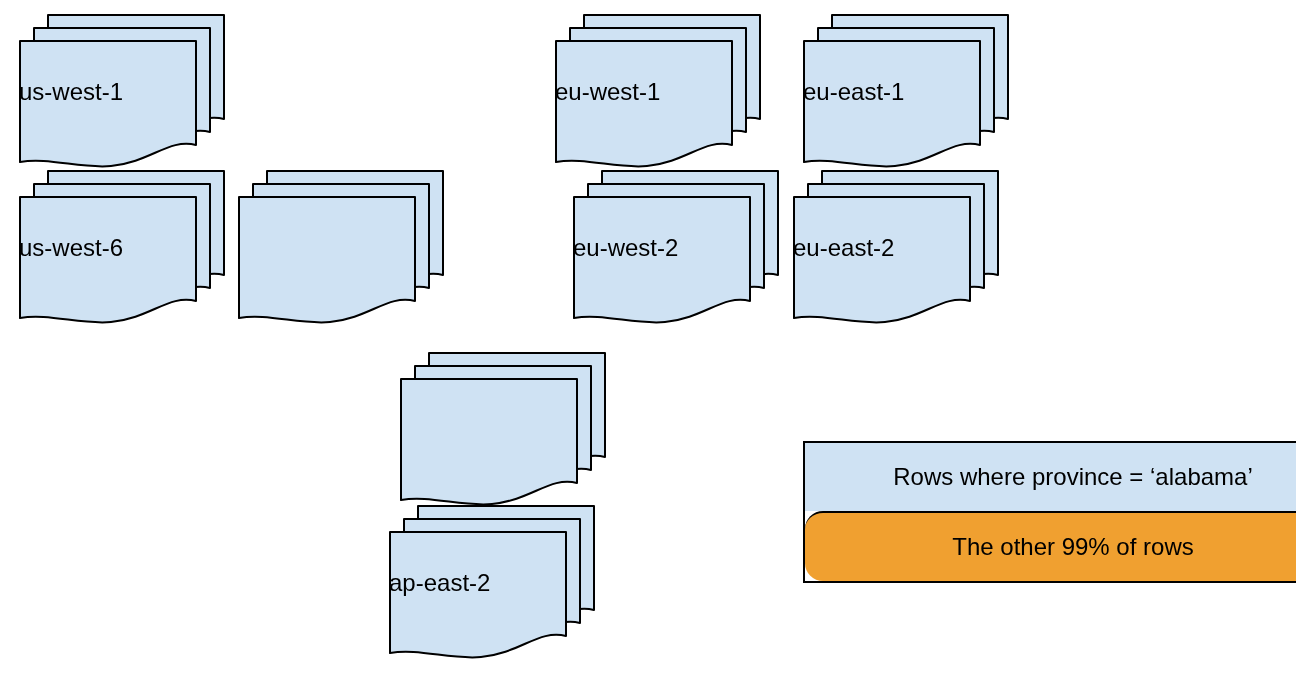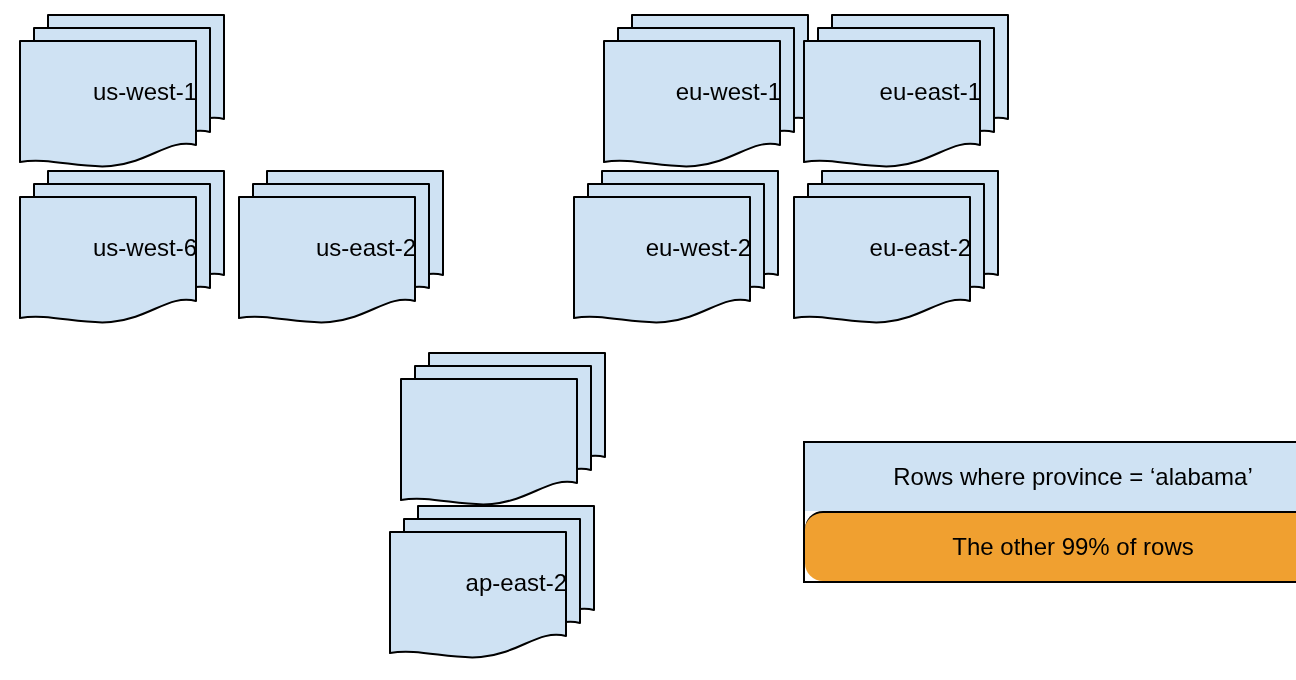--- a/index.html
+++ b/index.html
@@ -38,21 +38,21 @@
   .sheet.mid   { left: 14px; top: 13px; }
   .sheet.front { left: 0;    top: 26px; }
   .label-box {
     position: absolute;
     left: 0;
     top: 26px;
     width: 178px;
     height: 104px;
     display: flex;
     align-items: center;
-    justify-content: flex-end;
+    justify-content: flex-start;
     pointer-events: none;
   }
   .label-box span {
     font-size: 24px;
     color: #000000;
     white-space: nowrap;
   }
 
   
   .legend {
@@ -96,21 +96,21 @@
       </svg>
     <svg class="sheet front" viewBox="0 0 178 130">
         <path d="M1,1 L177,1 L177,105 C150,98 132,122 92,126 C62,129 30,117 1,122 Z"></path>
       </svg>
     <div class="label-box">
         <span>us-west-1</span>
       </div>
   </div>
 
 
-  <div class="doc-stack" style="left: 603px; top: 14px; --fill: #cfe2f3;">
+  <div class="doc-stack" style="left: 555px; top: 14px; --fill: #cfe2f3;">
     <svg class="sheet back" viewBox="0 0 178 130">
         <path d="M1,1 L177,1 L177,105 C150,98 132,122 92,126 C62,129 30,117 1,122 Z"></path>
       </svg>
     <svg class="sheet mid" viewBox="0 0 178 130">
         <path d="M1,1 L177,1 L177,105 C150,98 132,122 92,126 C62,129 30,117 1,122 Z"></path>
       </svg>
     <svg class="sheet front" viewBox="0 0 178 130">
         <path d="M1,1 L177,1 L177,105 C150,98 132,122 92,126 C62,129 30,117 1,122 Z"></path>
       </svg>
     <div class="label-box">
@@ -151,23 +151,20 @@
   <div class="doc-stack" style="left: 238px; top: 170px; --fill: #cfe2f3;">
     <svg class="sheet back" viewBox="0 0 178 130">
         <path d="M1,1 L177,1 L177,105 C150,98 132,122 92,126 C62,129 30,117 1,122 Z"></path>
       </svg>
     <svg class="sheet mid" viewBox="0 0 178 130">
         <path d="M1,1 L177,1 L177,105 C150,98 132,122 92,126 C62,129 30,117 1,122 Z"></path>
       </svg>
     <svg class="sheet front" viewBox="0 0 178 130">
         <path d="M1,1 L177,1 L177,105 C150,98 132,122 92,126 C62,129 30,117 1,122 Z"></path>
       </svg>
-    <div class="label-box">
-        <span>us-east-2</span>
-      </div>
   </div>
 
   <div class="doc-stack" style="left: 573px; top: 170px; --fill: #cfe2f3;">
     <svg class="sheet back" viewBox="0 0 178 130">
         <path d="M1,1 L177,1 L177,105 C150,98 132,122 92,126 C62,129 30,117 1,122 Z"></path>
       </svg>
     <svg class="sheet mid" viewBox="0 0 178 130">
         <path d="M1,1 L177,1 L177,105 C150,98 132,122 92,126 C62,129 30,117 1,122 Z"></path>
       </svg>
     <svg class="sheet front" viewBox="0 0 178 130">

